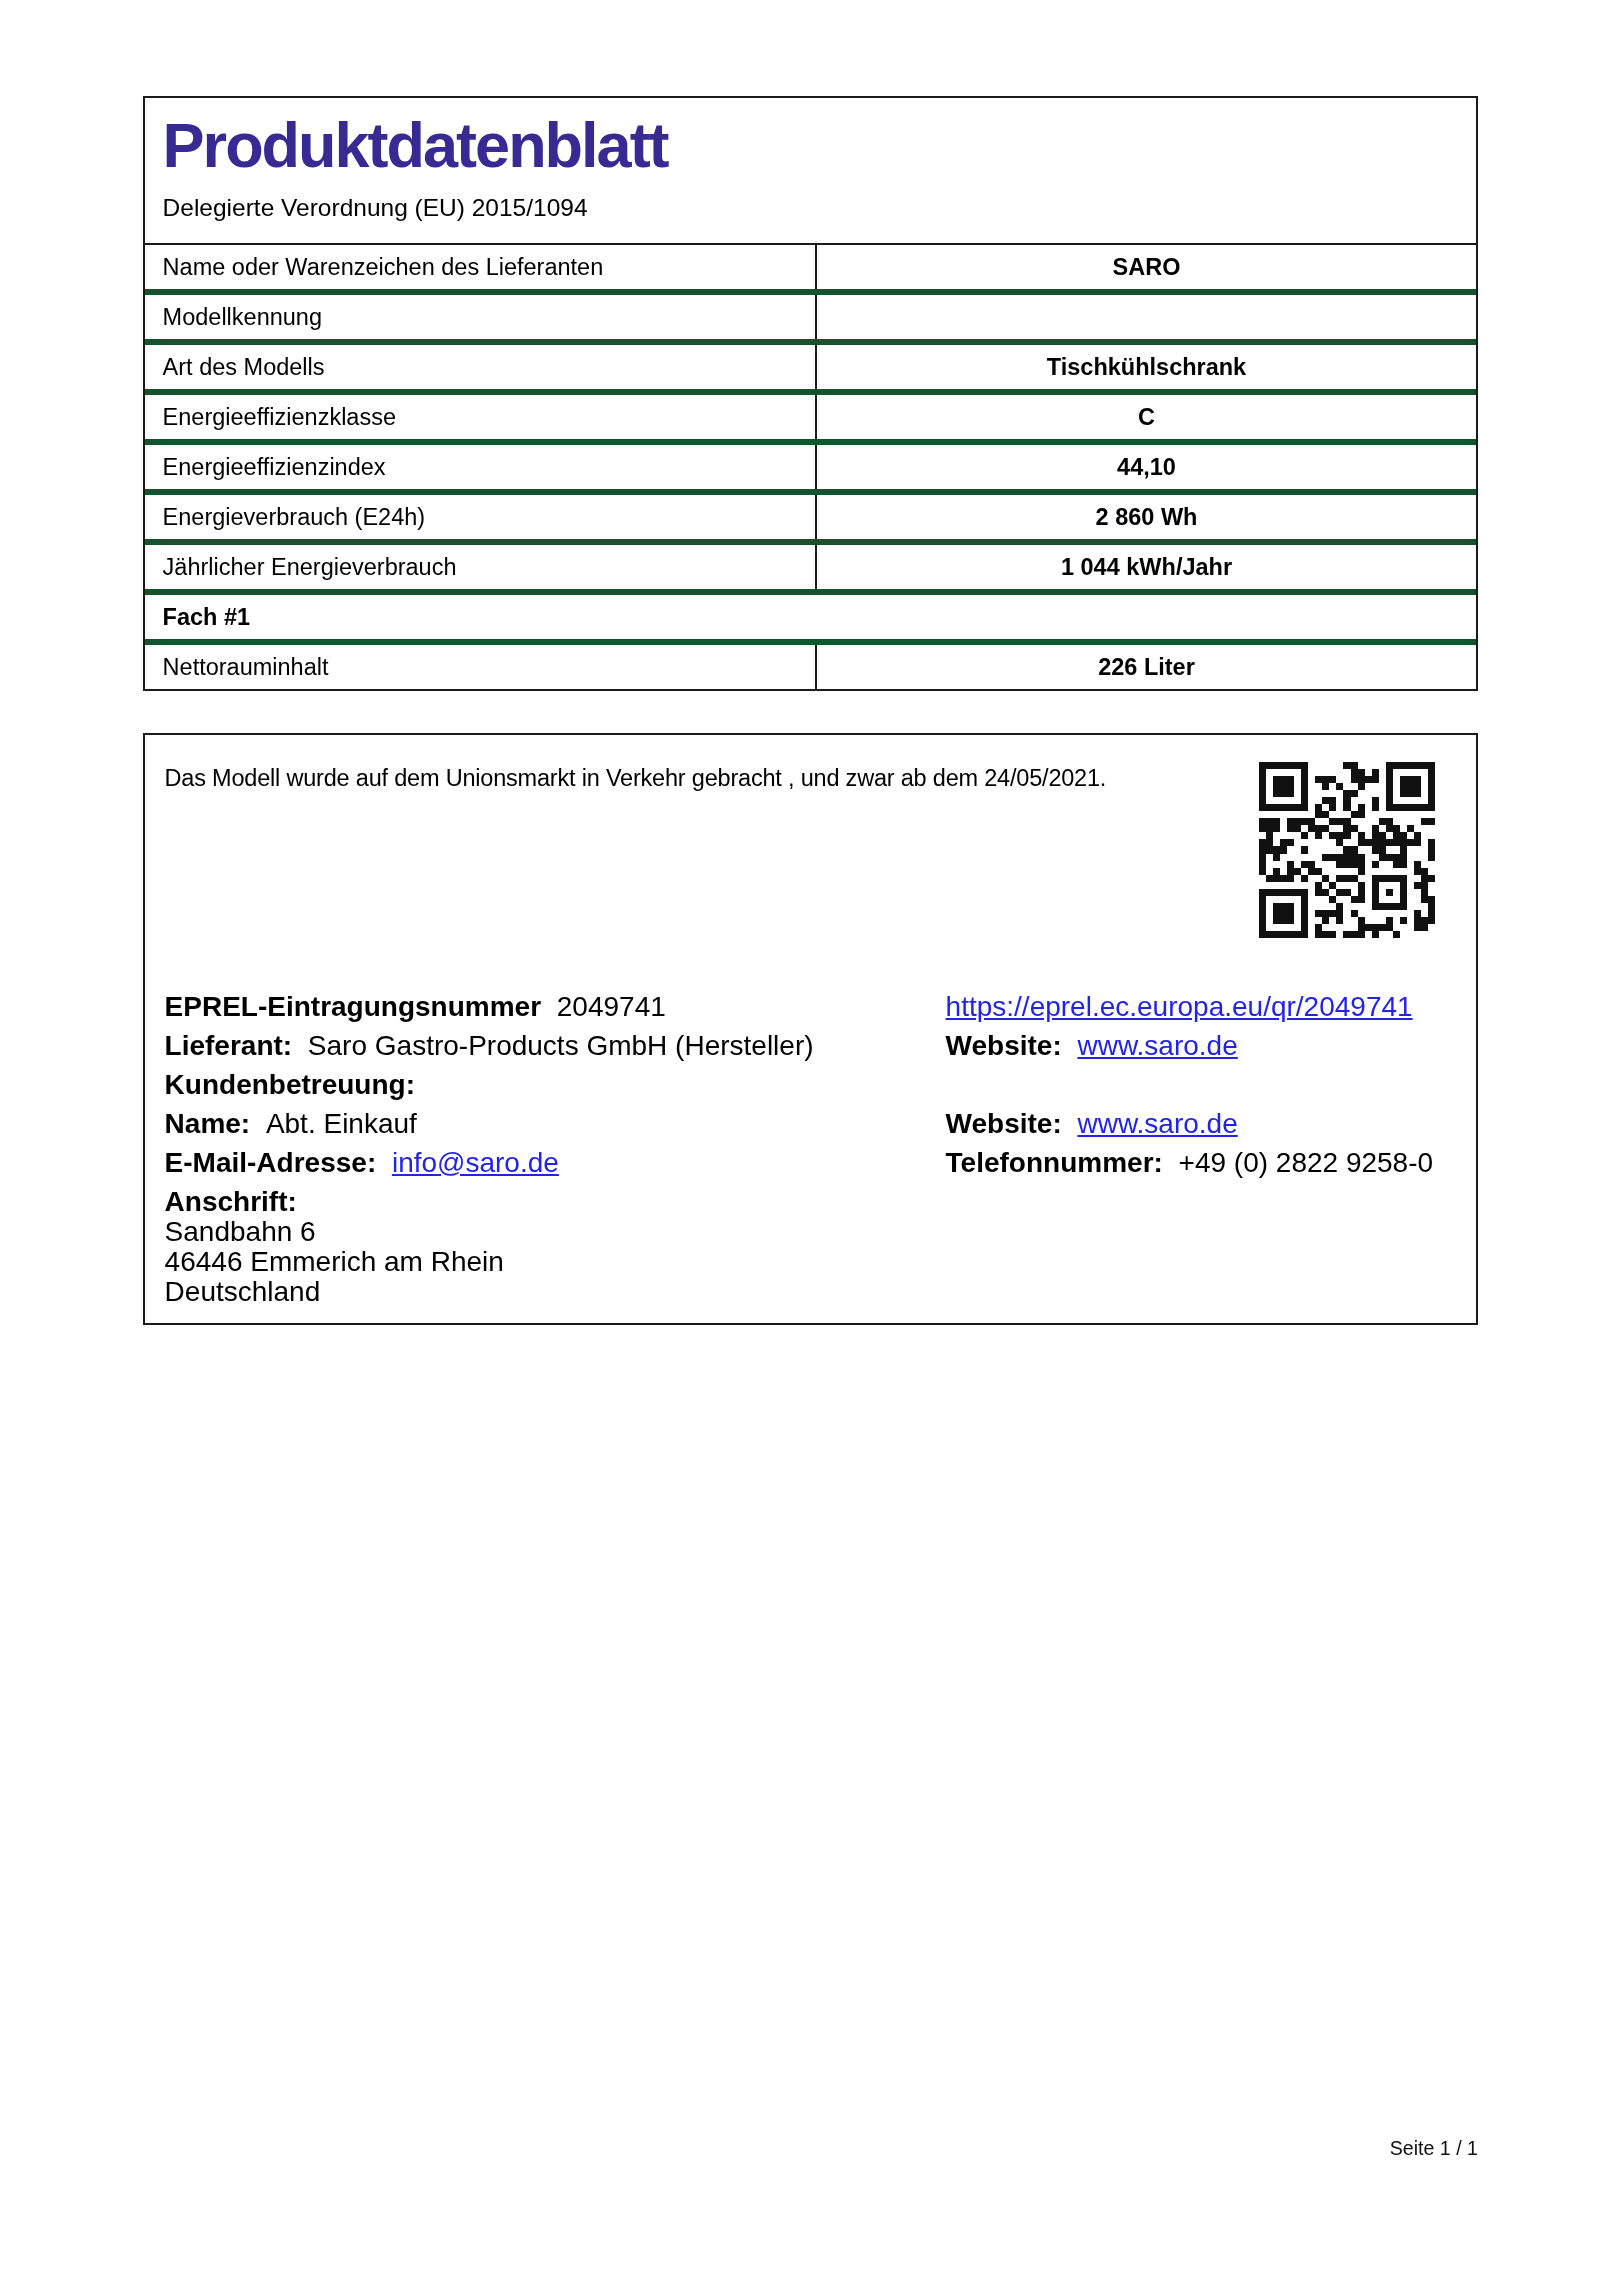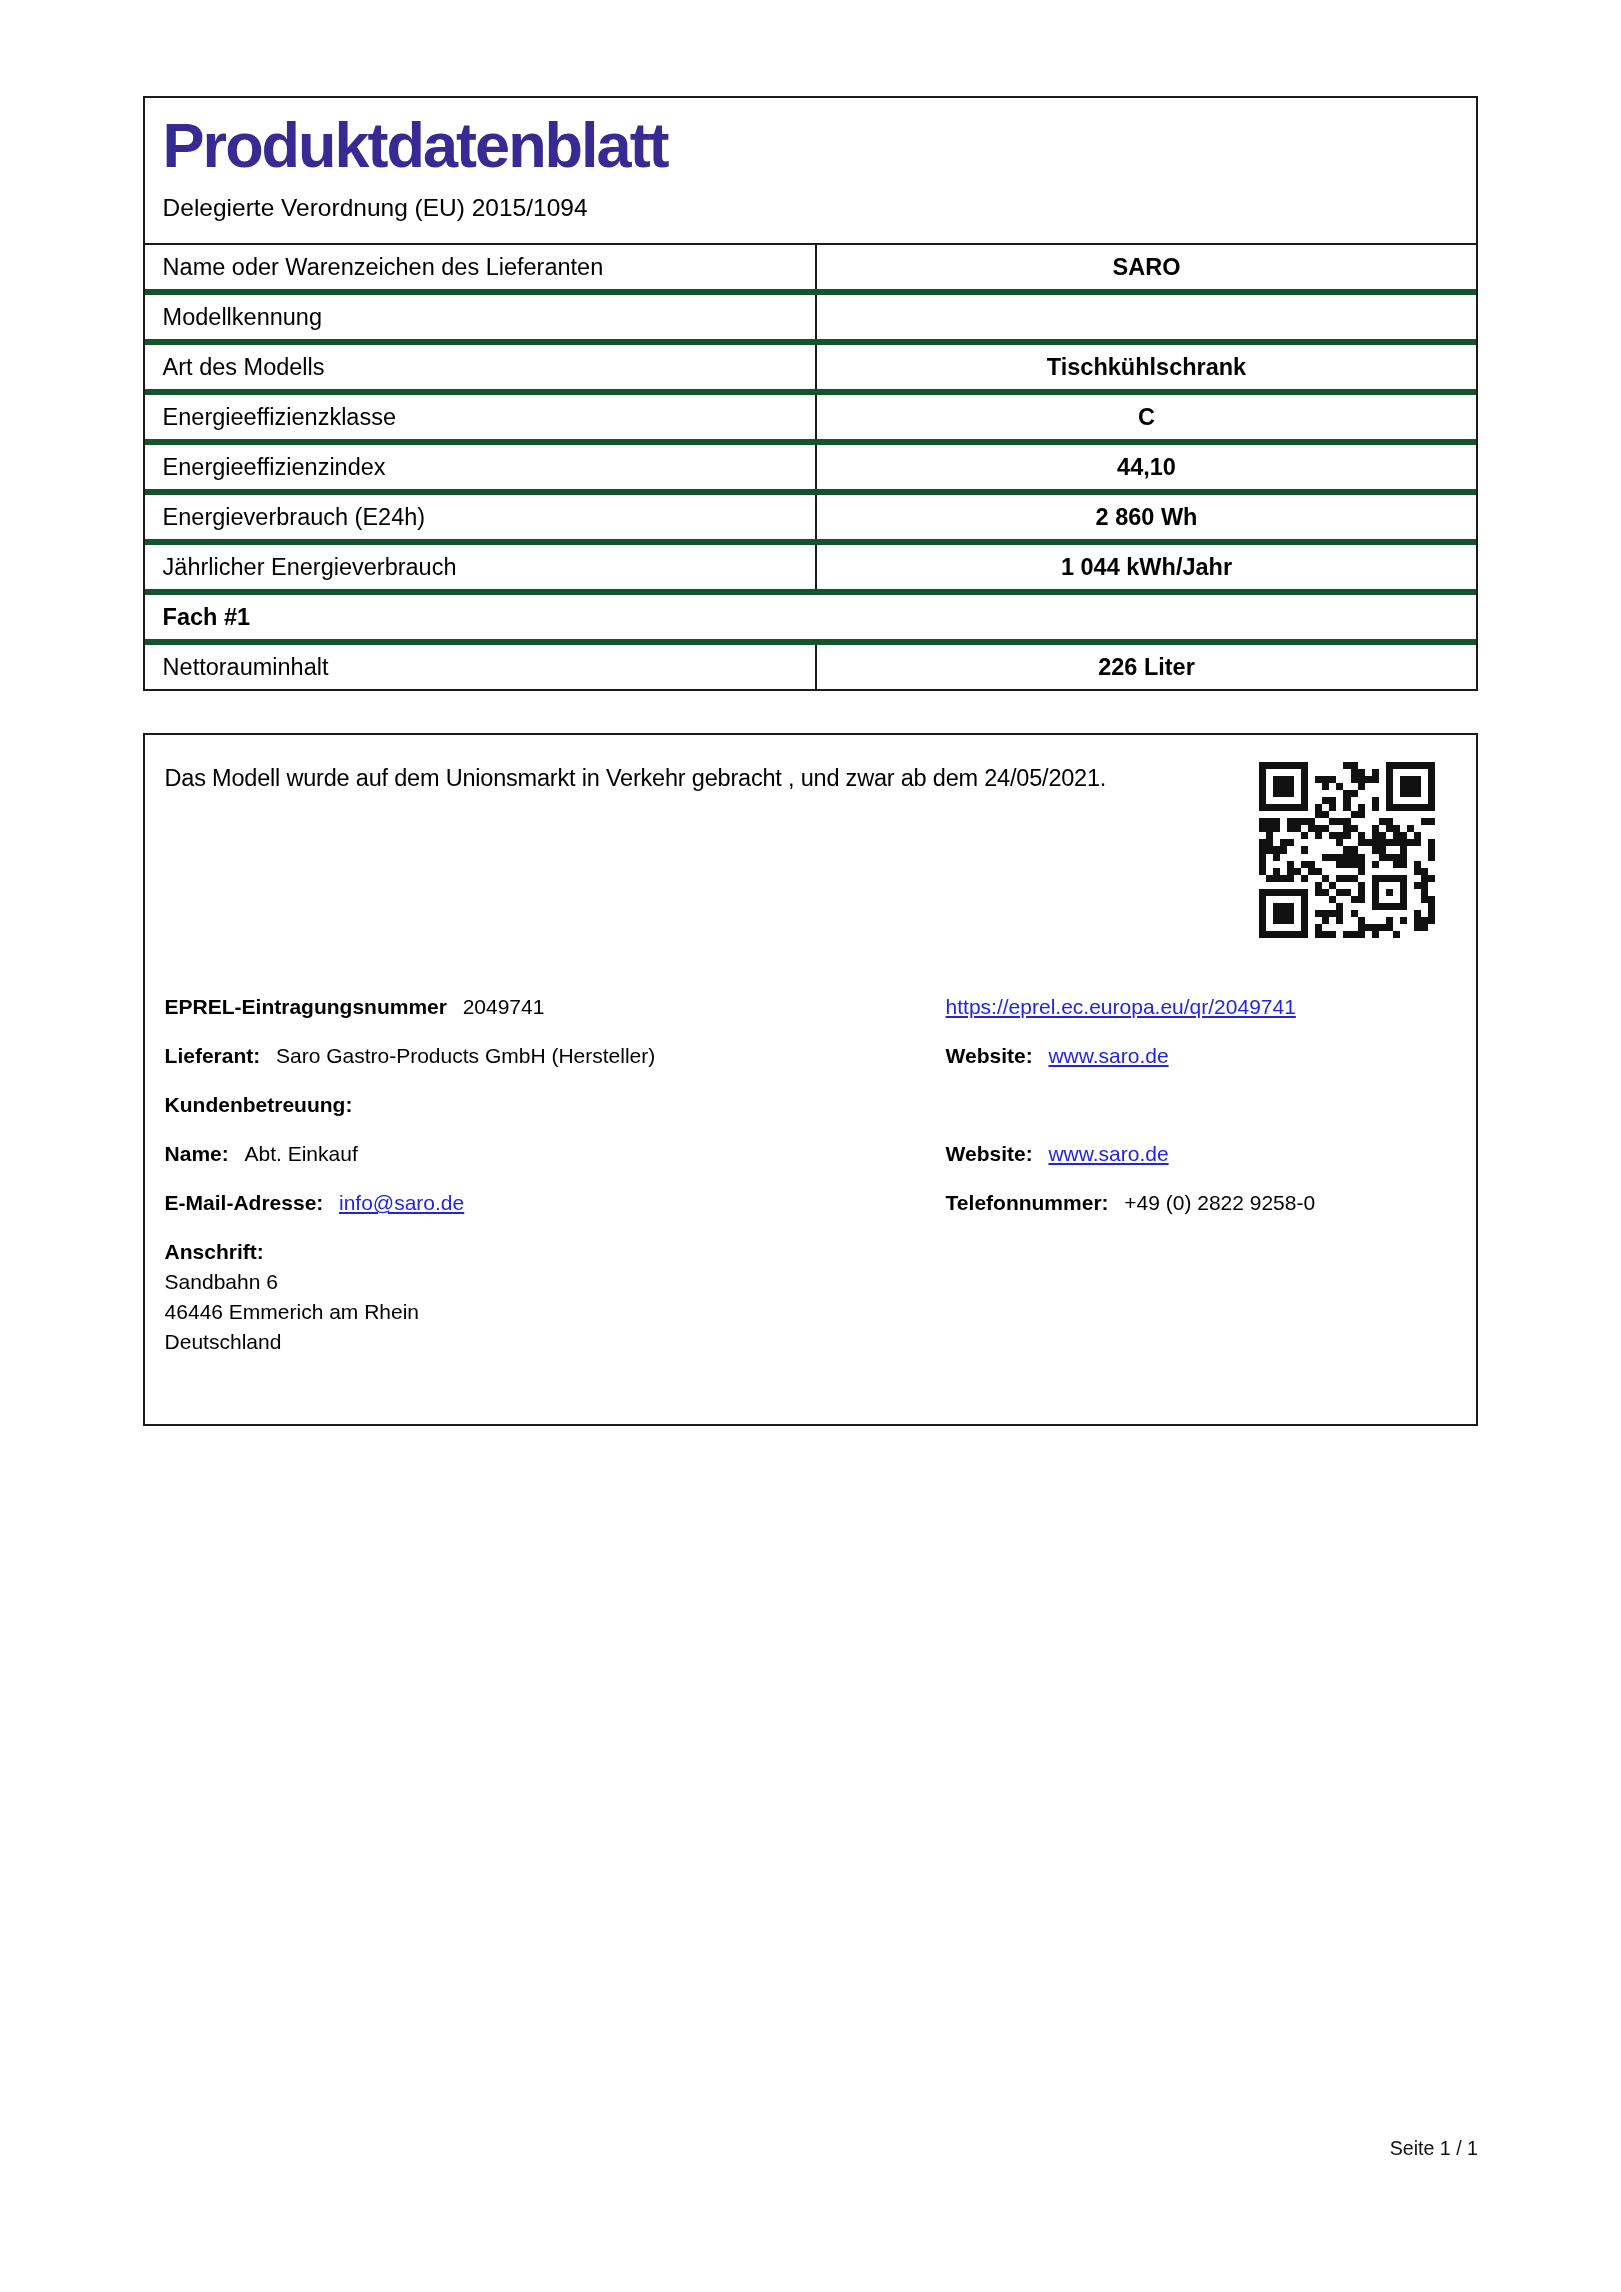--- a/index.html
+++ b/index.html
@@ -60,41 +60,41 @@
     font-size:23.5px;
     text-align:center;
   }
   .section-row .spec-label{
     flex:1;
     border-right:none;
     font-weight:bold;
   }
   
   .info-card{
-    position:absolute;left:143px;top:733px;width:1335px;height:693px;
+    position:absolute;left:143px;top:733px;width:1335px;height:592px;
     border:2px solid #1b1b1b;
     box-sizing:border-box;
     background:#fff;
   }
   .statement{
     position:absolute;left:19.6px;top:30px;
     font-size:23.5px;
     white-space:nowrap;
     letter-spacing:-0.2px;
   }
   .qr{
     position:absolute;top:27.4px;right:41px;
     width:176px;height:176px;
   }
   .contact-grid{
     position:absolute;left:19.6px;right:19.6px;top:257px;
     display:grid;
     grid-template-columns:781px 1fr;
-    row-gap:19px;
-    font-size:21px;
+    row-gap:9px;
+    font-size:28px;
     line-height:30px;
     align-items:start;
   }
   .lbl{font-weight:bold;margin-right:15.7px;}
   a.link{color:#2323e6;text-decoration:underline;}
   .addr-line{line-height:30px;}
   .page-footer{
     position:absolute;top:2137px;right:143px;
     font-size:19.6px;
     color:#111;

